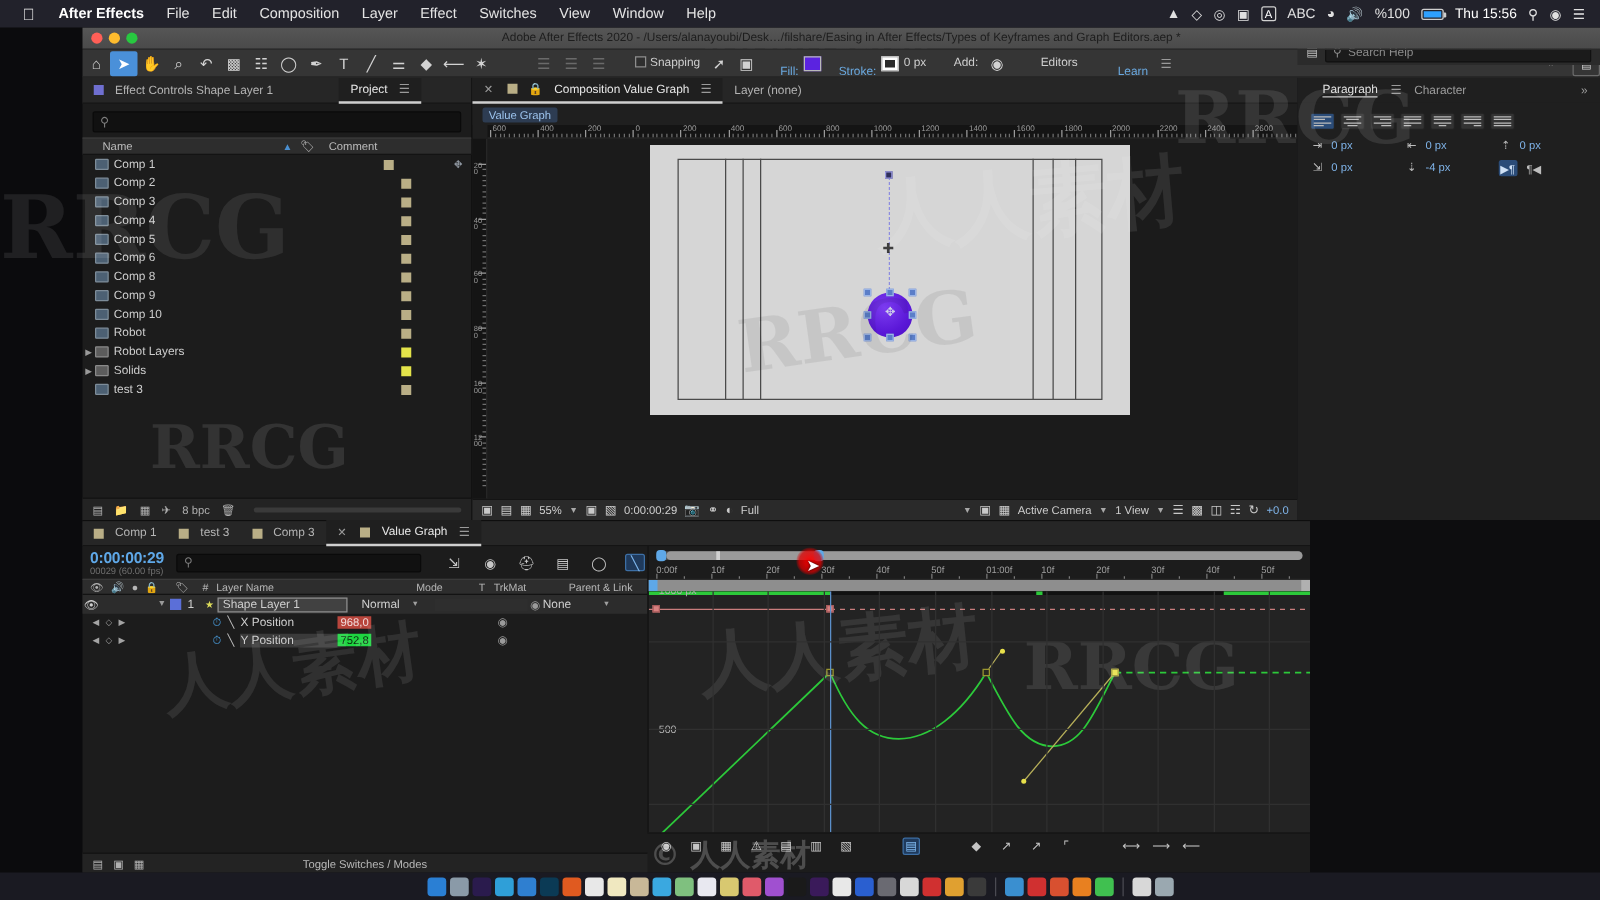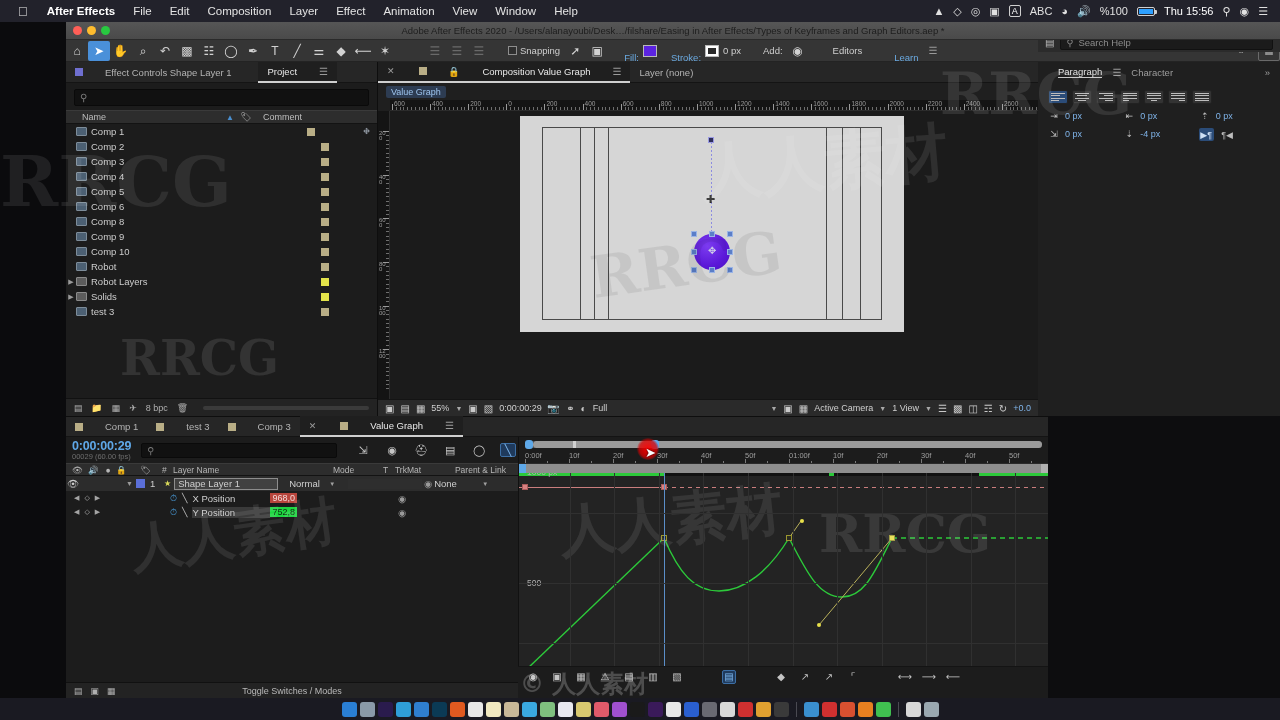--- a/index.html
+++ b/index.html
@@ -65,21 +65,21 @@
   .sw-stroke { width:14px;height:12px;background:#fff;border:1px solid #b9b9b9;display:inline-block;vertical-align:-2px;position:relative;}
   .sw-stroke:after{content:"";position:absolute;inset:2px;background:#2b2b2b;}
 
   
   .panel { position:absolute; background:#1f1f1f; }
   .panel-tabbar {
     height:21px; background:#262626; display:flex; align-items:center;
     border-bottom:1px solid #141414;
   }
   .ptab {
-    height:21px; display:flex; align-items:center; gap:22px; padding:0 9px;
+    height:21px; display:flex; align-items:center; gap:9px; padding:0 9px;
     font-size:9.5px; color:#b4b4b4; white-space:nowrap;
   }
   .ptab.active { color:#e8e8e8; border-bottom:2px solid #cfcfcf; background:#1f1f1f;}
   .ptab .sq { width:8px;height:8px;background:#6f6fd0;display:inline-block;}
   .ptab .sq.tan { background:#b9ae86; }
   .ptab .sq.blue { background:#6f6fd0; }
   .hamb { color:#9a9a9a; font-size:10px; }
   .xclose{color:#9a9a9a;font-size:9px;padding-right:2px;}
 
   
@@ -266,21 +266,21 @@
 <div id="app">
 
   <div class="mac-menubar">
     <span class="mac-apple"></span>
     <span class="mac-appname">After Effects</span>
     <span class="mac-menu-item">File</span>
     <span class="mac-menu-item">Edit</span>
     <span class="mac-menu-item">Composition</span>
     <span class="mac-menu-item">Layer</span>
     <span class="mac-menu-item">Effect</span>
-    <span class="mac-menu-item">Animation</span>
+    <span class="mac-menu-item">Switches</span>
     <span class="mac-menu-item">View</span>
     <span class="mac-menu-item">Window</span>
     <span class="mac-menu-item">Help</span>
     <div class="mac-right">
       <span class="mi">▲</span>
       <span class="mi">◇</span>
       <span class="mi">◎</span>
       <span class="mi">▣</span>
       <span class="badge-abc">A</span>
       <span class="mi">ABC</span>

